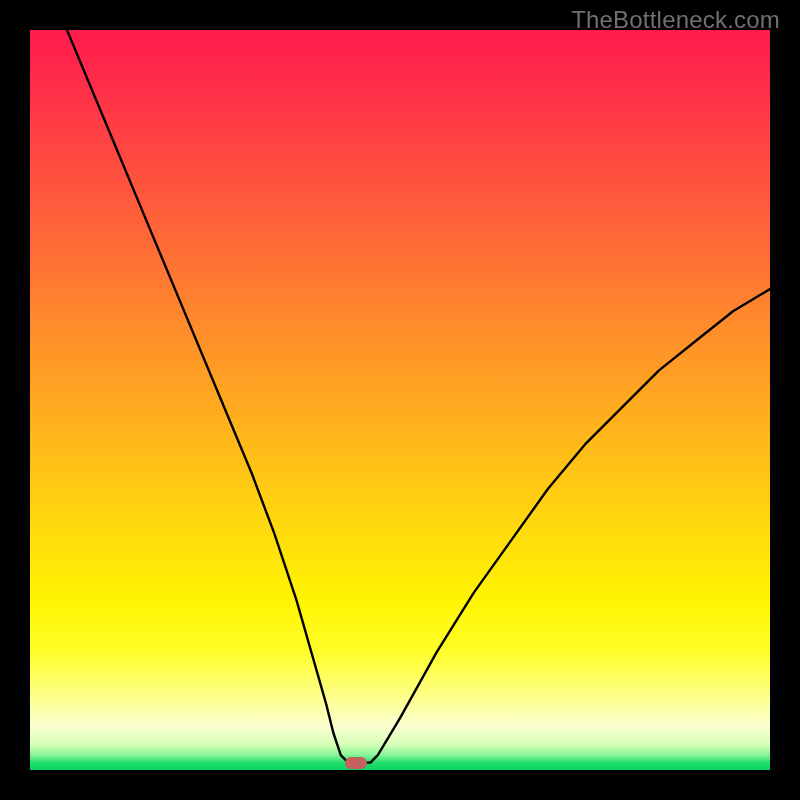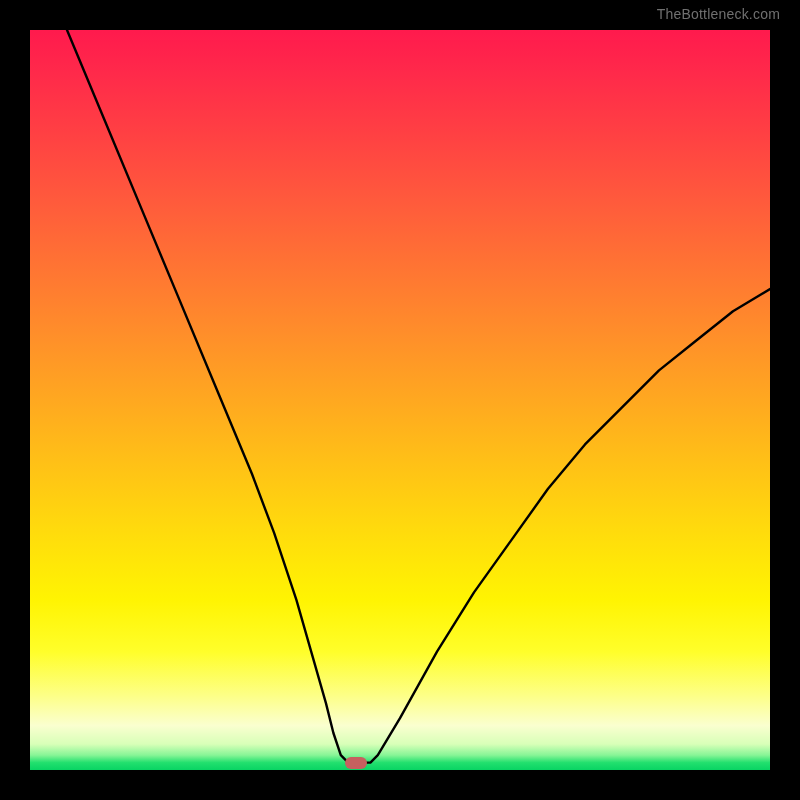--- a/index.html
+++ b/index.html
@@ -9,21 +9,21 @@
     height: 800px;
     background: #000;
     position: relative;
     font-family: Arial, Helvetica, sans-serif;
   }
   .watermark {
     position: absolute;
     top: 6px;
     right: 20px;
     color: #707070;
-    font-size: 14px;
+    font-size: 24px;
     font-weight: 500;
     letter-spacing: 0.2px;
     z-index: 10;
   }
   .plot-area {
     position: absolute;
     left: 30px;
     top: 30px;
     width: 740px;
     height: 740px;

